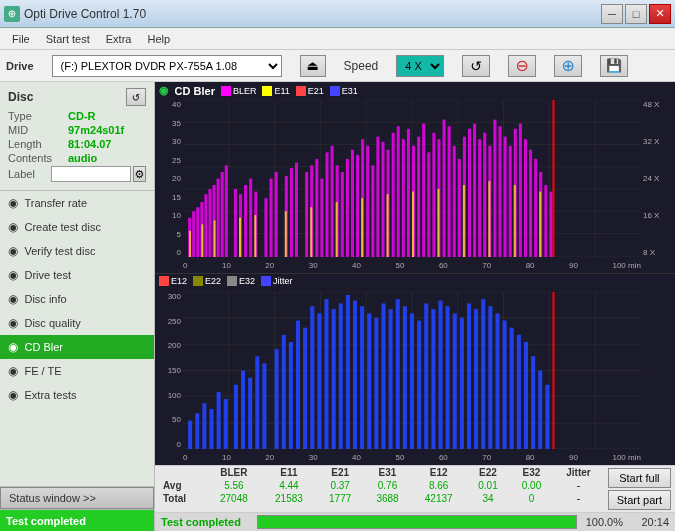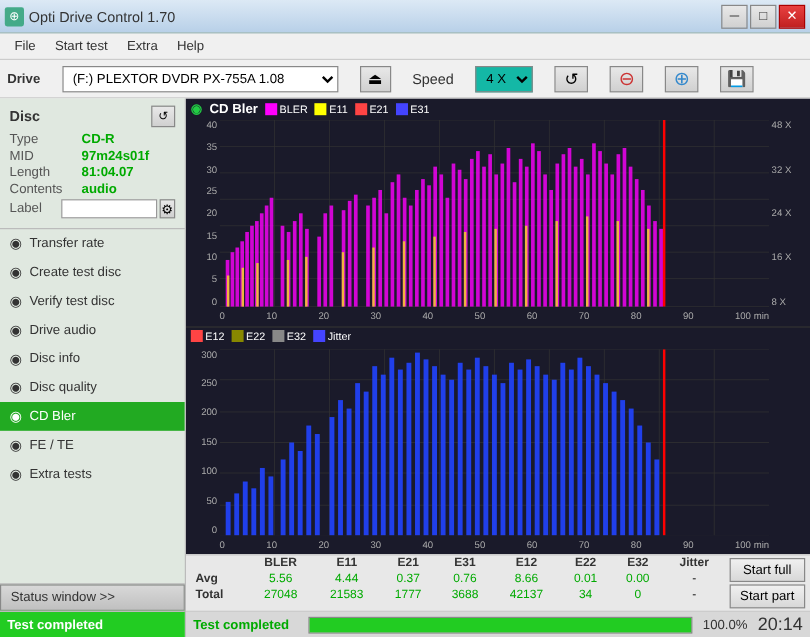--- a/index.html
+++ b/index.html
@@ -172,21 +172,21 @@
       flex: 1;
       height: 14px;
       background: white;
       border: 1px solid #888;
     }
     .progress-bar-inner {
       height: 100%;
       background: #22cc22;
     }
     .progress-pct { font-size: 11px; color: #333; min-width: 40px; text-align: right; }
-    .progress-time { font-size: 15px; color: #333; min-width: 40px; text-align: right; }
+    .progress-time { font-size: 11px; color: #333; min-width: 40px; text-align: right; }
 
     .action-buttons {
       display: flex;
       flex-direction: column;
       gap: 2px;
       padding: 2px 4px;
       justify-content: center;
     }
     .action-btn {
       padding: 3px 8px;
@@ -275,21 +275,21 @@
       <div class="nav-item">
         <span class="nav-icon">◉</span>
         <span>Create test disc</span>
       </div>
       <div class="nav-item">
         <span class="nav-icon">◉</span>
         <span>Verify test disc</span>
       </div>
       <div class="nav-item">
         <span class="nav-icon">◉</span>
-        <span>Drive audio</span>
+        <span>Drive test</span>
       </div>
       <div class="nav-item">
         <span class="nav-icon">◉</span>
         <span>Disc info</span>
       </div>
       <div class="nav-item">
         <span class="nav-icon">◉</span>
         <span>Disc quality</span>
       </div>
       <div class="nav-item active">

